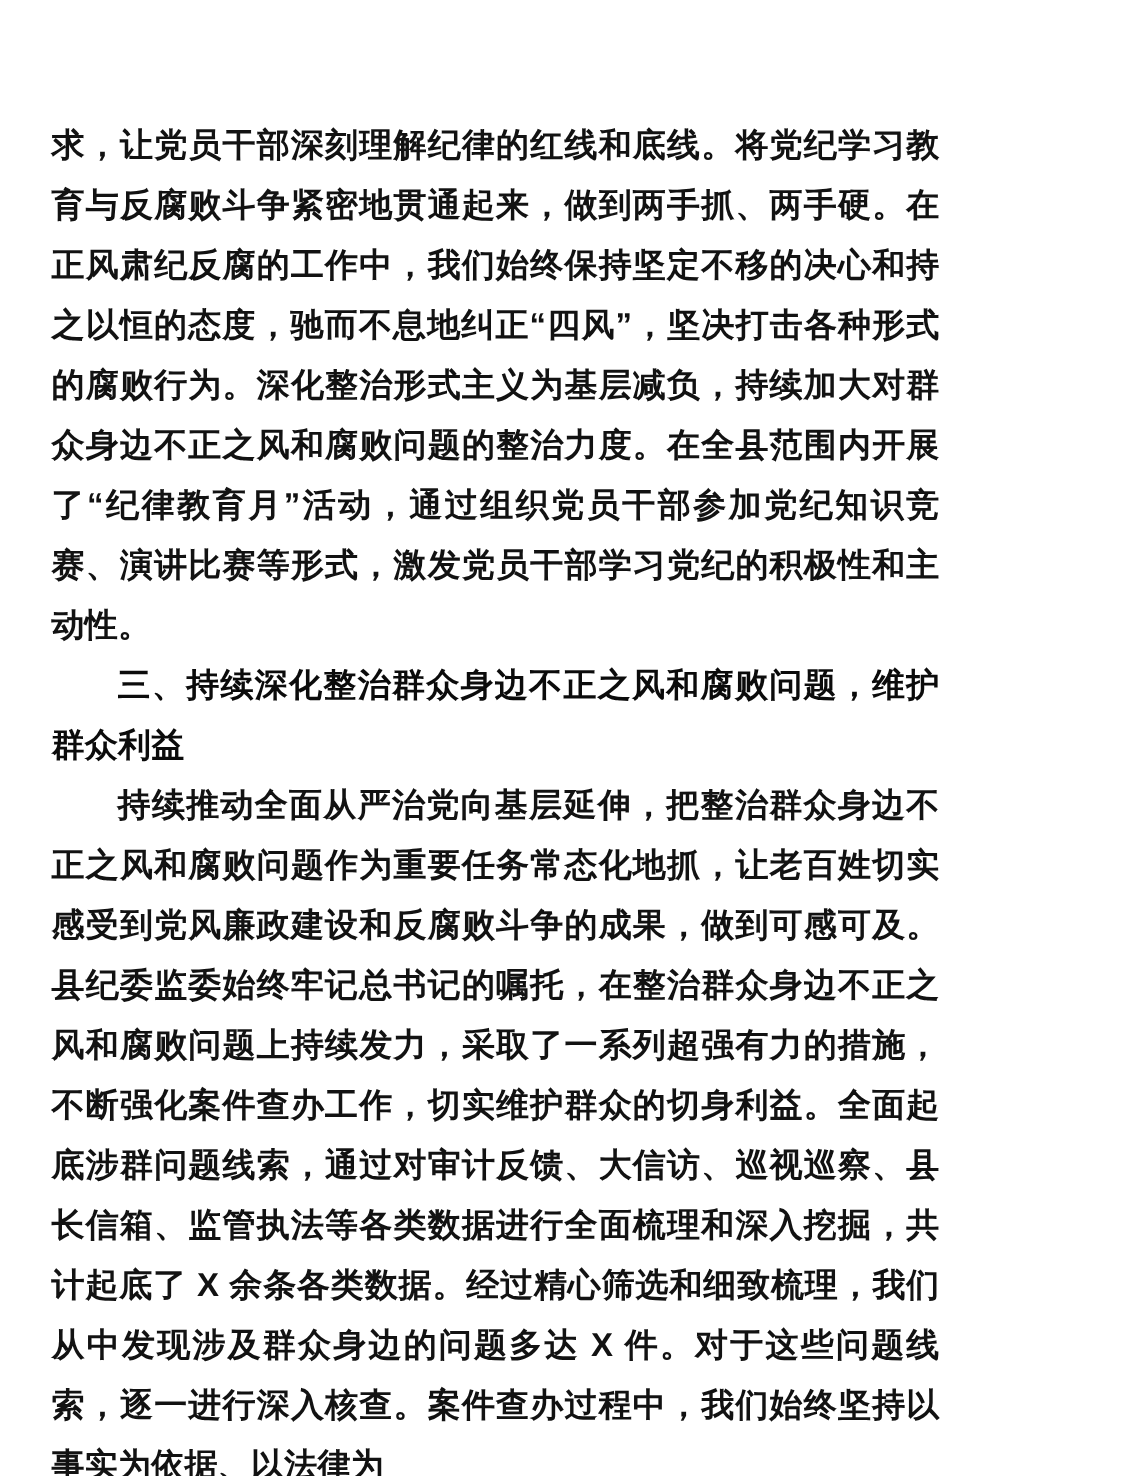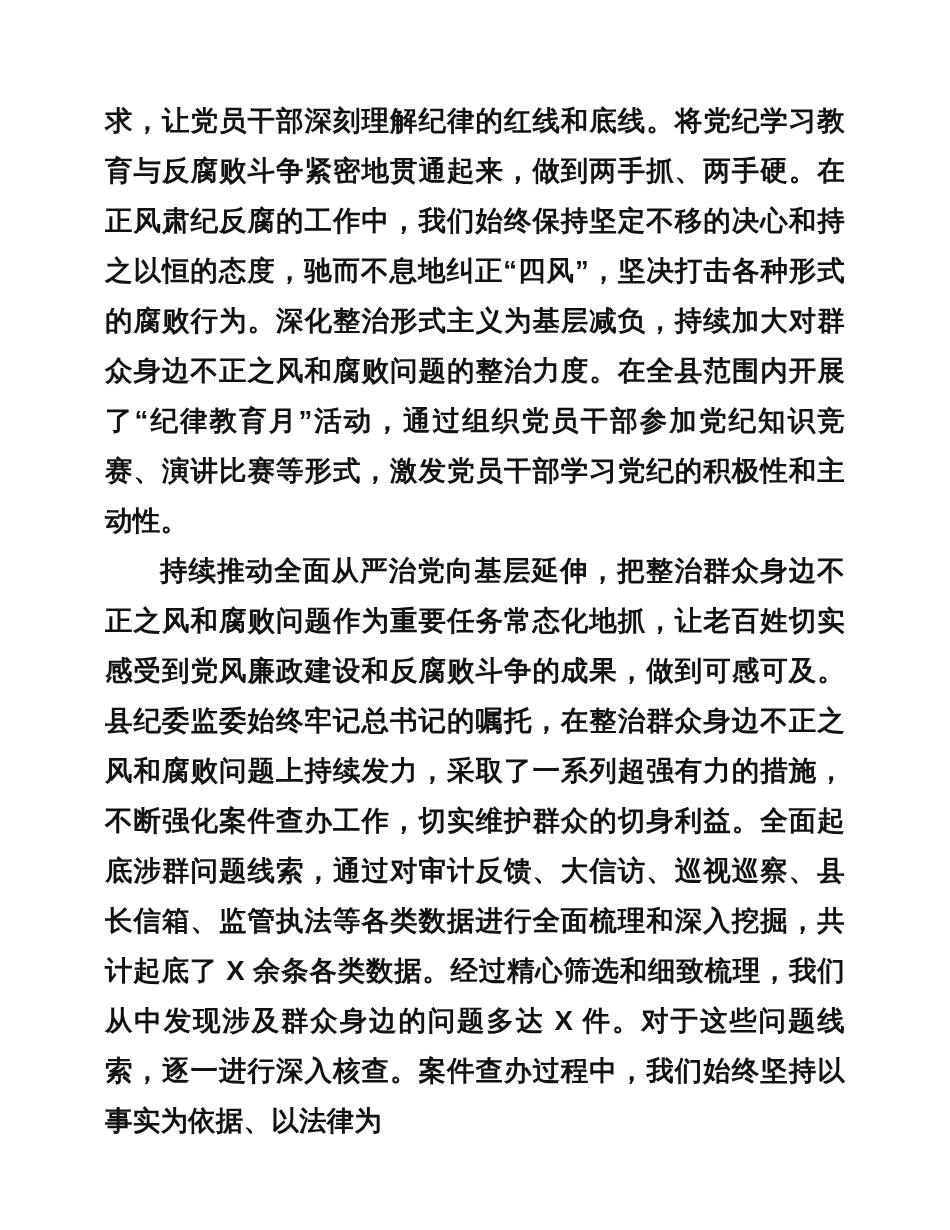--- a/index.html
+++ b/index.html
@@ -12,21 +12,21 @@
     height: 1230px;
     font-family: "Liberation Sans", sans-serif;
     color: #000000;
     -webkit-font-smoothing: antialiased;
   }
   .page {
     position: relative;
     width: 950px;
     height: 1056px;
     box-sizing: border-box;
-    padding: 96px 105px 60px 105px;
+    padding: 96px 105px 60px 43px;
     background: #ffffff;
   }
   .doc-body {
     width: 740px;
   }
   p.para {
     margin: 0 0 0 0;
     font-size: 27.5px;
     line-height: 50px;
     text-align: justify;
@@ -51,17 +51,18 @@
   }
 </style>
 </head>
 <body>
 
 <div class="page">
   <div class="doc-body">
 
     <p class="para">求，让党员干部深刻理解纪律的红线和底线。将党纪学习教育与反腐败斗争紧密地贯通起来，做到两手抓、两手硬。在正风肃纪反腐的工作中，我们始终保持坚定不移的决心和持之以恒的态度，驰而不息地纠正“四风”，坚决打击各种形式的腐败行为。深化整治形式主义为基层减负，持续加大对群众身边不正之风和腐败问题的整治力度。在全县范围内开展了“纪律教育月”活动，通过组织党员干部参加党纪知识竞赛、演讲比赛等形式，激发党员干部学习党纪的积极性和主动性。</p>
 
+    <p class="heading">三、持续深化整治群众身边不正之风和腐败问题，维护群众利益</p>
 
     <p class="para indent">持续推动全面从严治党向基层延伸，把整治群众身边不正之风和腐败问题作为重要任务常态化地抓，让老百姓切实感受到党风廉政建设和反腐败斗争的成果，做到可感可及。县纪委监委始终牢记总书记的嘱托，在整治群众身边不正之风和腐败问题上持续发力，采取了一系列超强有力的措施，不断强化案件查办工作，切实维护群众的切身利益。全面起底涉群问题线索，通过对审计反馈、大信访、巡视巡察、县长信箱、监管执法等各类数据进行全面梳理和深入挖掘，共计起底了 X 余条各类数据。经过精心筛选和细致梳理，我们从中发现涉及群众身边的问题多达 X 件。对于这些问题线索，逐一进行深入核查。案件查办过程中，我们始终坚持以事实为依据、以法律为</p>
 
   </div>
 </div>
 
 </body></html>

